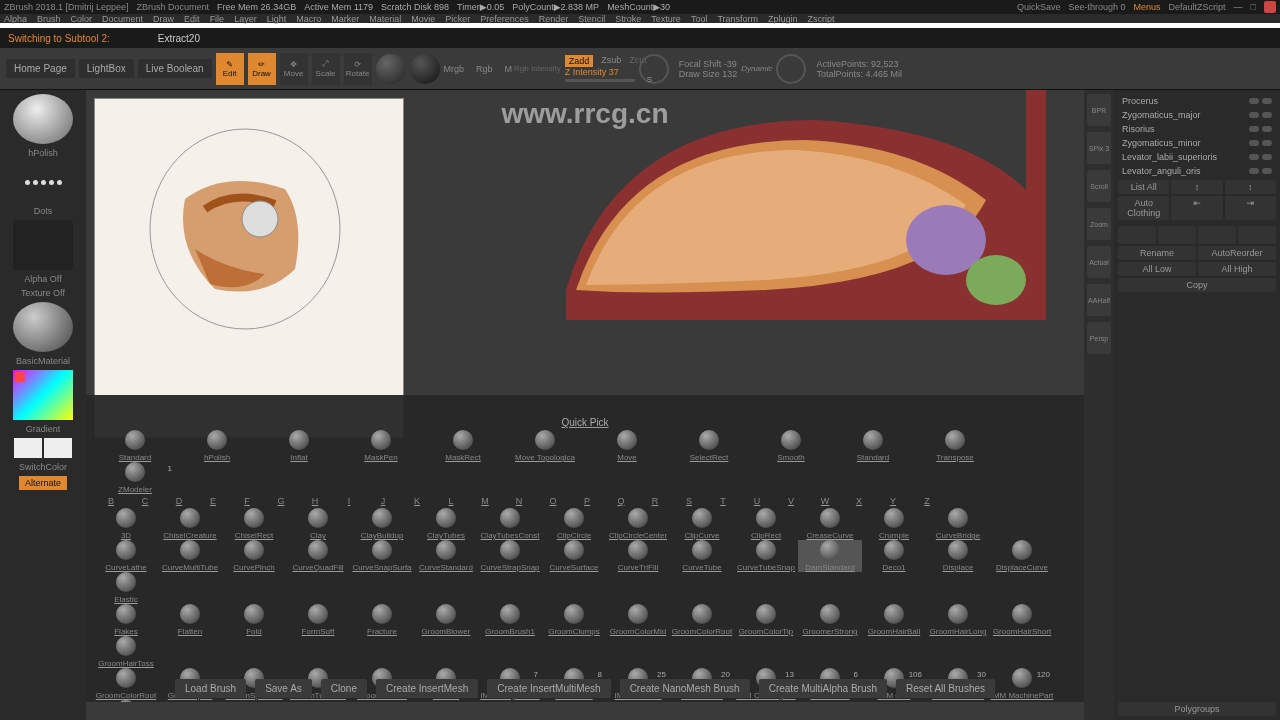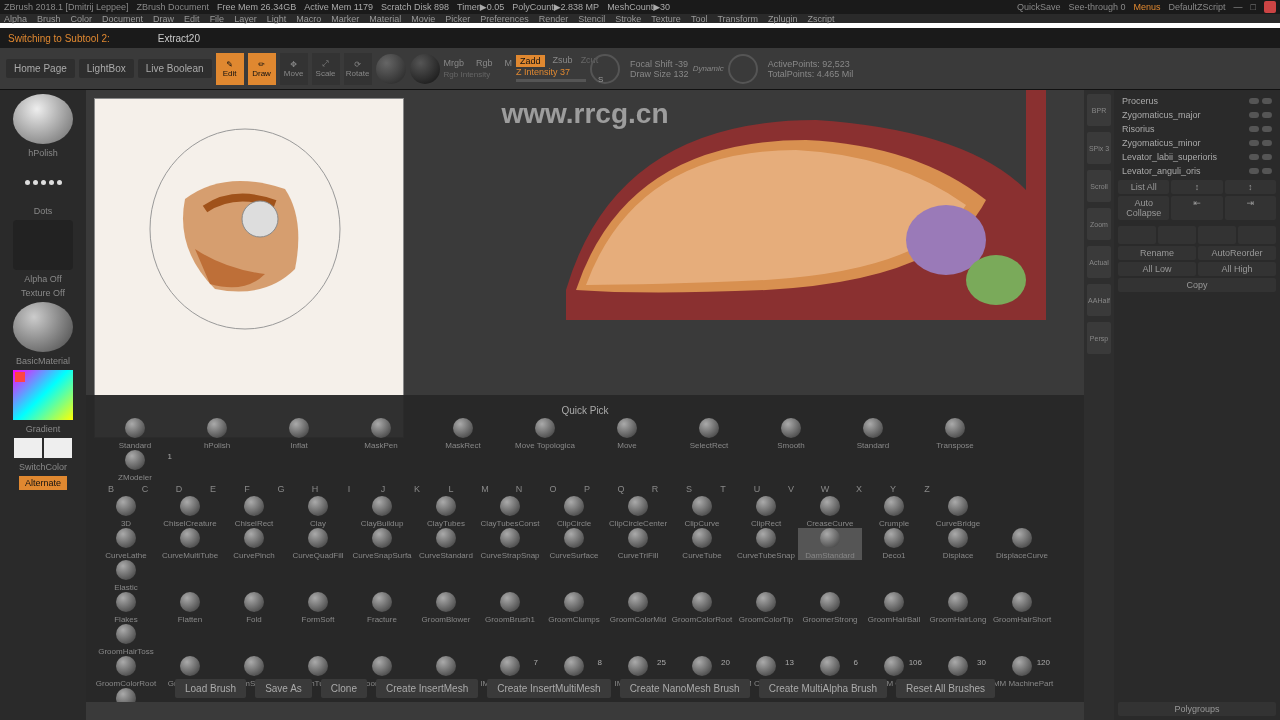--- a/index.html
+++ b/index.html
@@ -45,21 +45,21 @@
 .rs-icon { width: 24px; height: 32px; background: #3a3a3a; display: flex; flex-direction: column; align-items: center; justify-content: center; font-size: 7px; color: #888; border-radius: 2px; }
 .rightpanel { width: 166px; background: #2a2a2a; padding: 4px; display: flex; flex-direction: column; gap: 2px; font-size: 9px; }
 .rp-item { display: flex; align-items: center; padding: 2px 4px; color: #aaa; justify-content: space-between; }
 .rp-item .eyes { display: flex; gap: 3px; }
 .rp-item .eye { width: 10px; height: 6px; background: #555; border-radius: 3px; }
 .rp-row { display: flex; gap: 2px; }
 .rp-btn { flex: 1; background: #333; padding: 2px 4px; color: #999; text-align: center; border-radius: 2px; }
 .rp-icon-row { display: flex; gap: 2px; margin-top: 4px; }
 .rp-icon-box { flex: 1; height: 18px; background: #333; border-radius: 2px; }
 
-.quickpick { position: absolute; left: 86px; right: 196px; top: 395px; bottom: 18px; background: rgba(40,40,40,0.96); z-index: 10; padding: 8px 8px; overflow: hidden; }
+.quickpick { position: absolute; left: 86px; right: 196px; top: 395px; bottom: 18px; background: rgba(40,40,40,0.96); z-index: 10; padding: 20px 8px; overflow: hidden; text-decoration: underline; }
 .qp-title { text-align: center; color: #aaa; font-size: 10px; padding: 2px; }
 .qp-grid { display: flex; flex-wrap: wrap; gap: 0; }
 .qp-brush { width: 64px; height: 32px; display: flex; flex-direction: column; align-items: center; justify-content: flex-end; font-size: 8px; color: #888; position: relative; cursor: pointer; }
 .qp-brush .orb { width: 20px; height: 20px; border-radius: 50%; background: radial-gradient(circle at 35% 30%, #aaa, #333); position: absolute; top: 0; }
 .qp-brush.hl { background: #555; }
 .qp-alpha { display: flex; gap: 0; padding: 2px 0; }
 .qp-alpha div { width: 34px; text-align: center; font-size: 9px; color: #888; }
 .qp-footer { position: absolute; bottom: 4px; left: 8px; right: 8px; display: flex; gap: 9px; justify-content: center; }
 .qp-fbtn { background: #3a3a3a; padding: 4px 10px; color: #aaa; font-size: 10px; border-radius: 2px; cursor: pointer; }
 .qp-num { position: absolute; top: 2px; right: 4px; font-size: 8px; color: #aaa; }
@@ -139,21 +139,21 @@
   <div class="ticon">
       <span>⤢</span>
       <span>Scale</span>
     </div>
   <div class="ticon">
       <span>⟳</span>
       <span>Rotate</span>
     </div>
   <div class="tsphere"></div>
   <div class="tsphere" style="background:radial-gradient(circle at 35% 30%,#555,#111)"></div>
-  <div style="display:flex;flex-direction:column;gap:2px">
+  <div style="display:flex;flex-direction:row;gap:2px">
     <div style="display:flex;gap:12px;font-size:9px;color:#888">
       <span>Mrgb</span>
       <span>Rgb</span>
       <span>M</span>
     </div>
     <span style="font-size:8px;color:#666">Rgb Intensity</span>
   </div>
   <div class="tslider orange">
     <div style="display:flex;gap:8px">
       <span class="lbl">Zadd</span>
@@ -279,21 +279,21 @@
             <span class="eye"></span>
           </span>
         </div>
       </div>
     <div class="rp-row">
       <div class="rp-btn">List All</div>
       <div class="rp-btn">↕</div>
       <div class="rp-btn">↕</div>
     </div>
     <div class="rp-row">
-      <div class="rp-btn">Auto Collapse</div>
+      <div class="rp-btn">Auto Clothing</div>
       <div class="rp-btn">⇤</div>
       <div class="rp-btn">⇥</div>
     </div>
     <div class="rp-icon-row">
         <div class="rp-icon-box"></div>
         <div class="rp-icon-box"></div>
         <div class="rp-icon-box"></div>
         <div class="rp-icon-box"></div>
       </div>
     <div class="rp-row">

